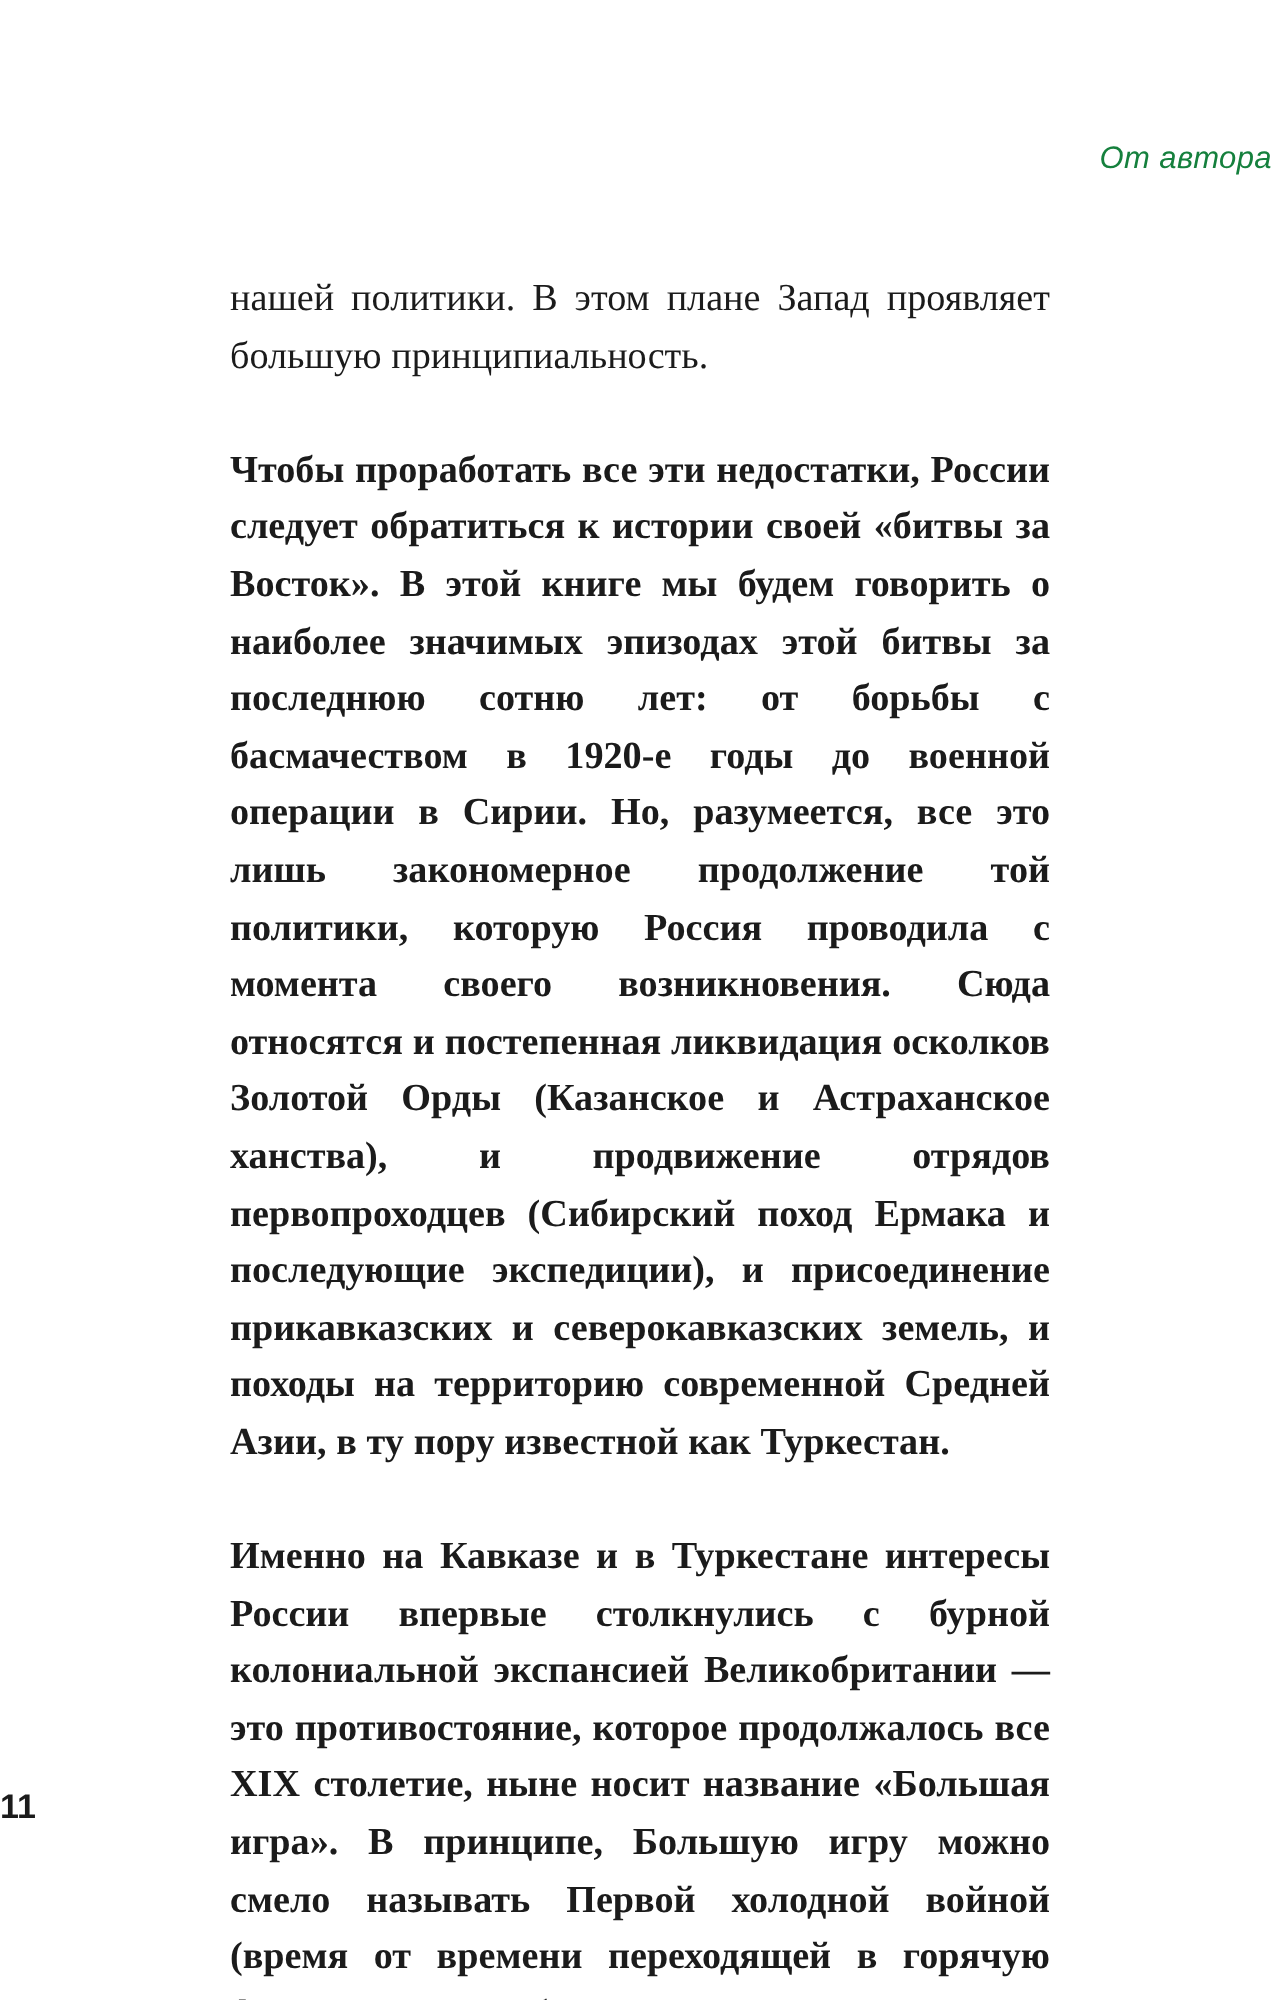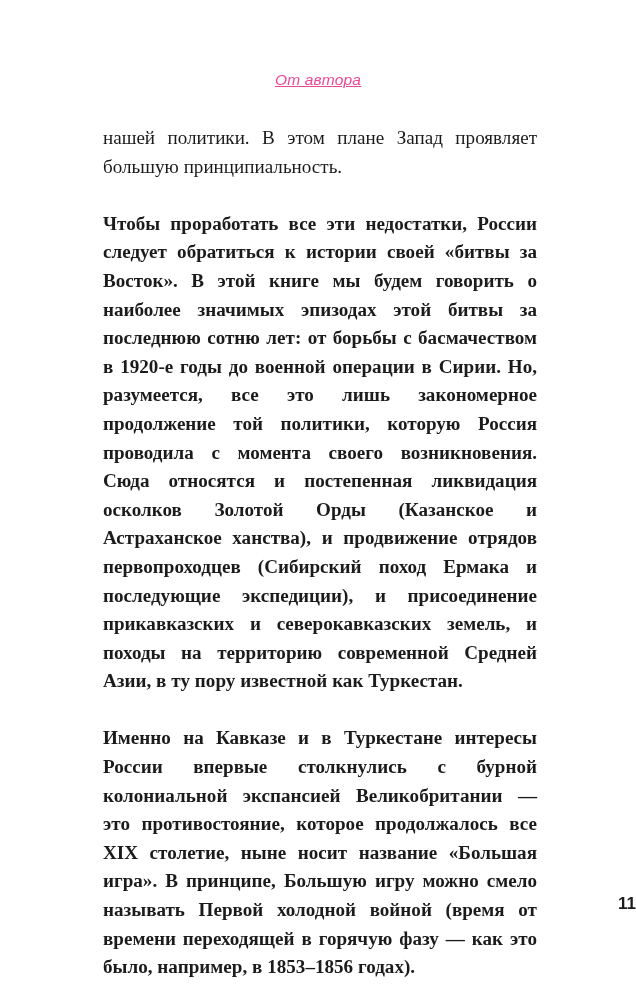--- a/index.html
+++ b/index.html
@@ -24,41 +24,40 @@
     height: 1000px;
     box-sizing: border-box;
   }
 
   
   .running-head {
     position: absolute;
     left: 0;
     right: 0;
     top: 72px;
-    text-align: center;
+    text-align: right;
     font-family: "Liberation Sans", "DejaVu Sans", sans-serif;
     font-style: italic;
     font-size: 15.5px;
     letter-spacing: 0.2px;
-    color: #ec4899;
+    color: #15803d;
     line-height: 1;
     user-select: none;
-    text-decoration: underline;
   }
 
   
   .text-column {
     position: absolute;
     left: 103px;
     top: 124px;
     width: 434px;
   }
 
   .para {
-    margin: 0;
+    margin: 12px;
     font-size: 19.1px;
     line-height: 28.6px;
     text-align: justify;
     text-justify: inter-word;
     hyphens: manual;
     -webkit-hyphens: manual;
     color: #1b1b1b;
     text-indent: 0;
     word-spacing: 0.1px;
   }
@@ -67,21 +66,21 @@
     margin-top: 28.6px;
     font-weight: bold;
   }
 
   
   .folio {
     position: absolute;
     left: 0;
     right: 0;
     top: 895px;
-    text-align: right;
+    text-align: left;
     font-family: "Liberation Sans", "DejaVu Sans", sans-serif;
     font-weight: bold;
     font-size: 17px;
     color: #1b1b1b;
     line-height: 1;
     user-select: none;
   }
 </style>
 </head>
 <body>

